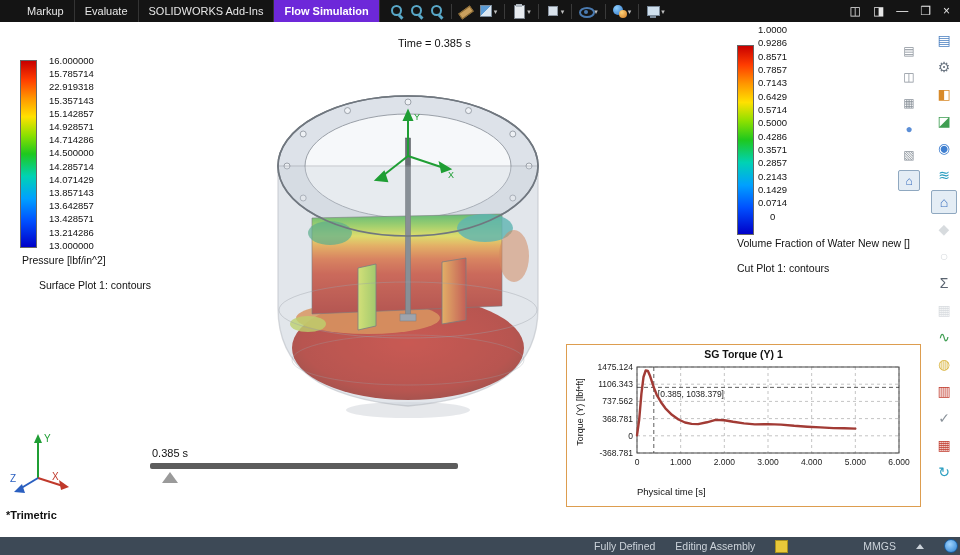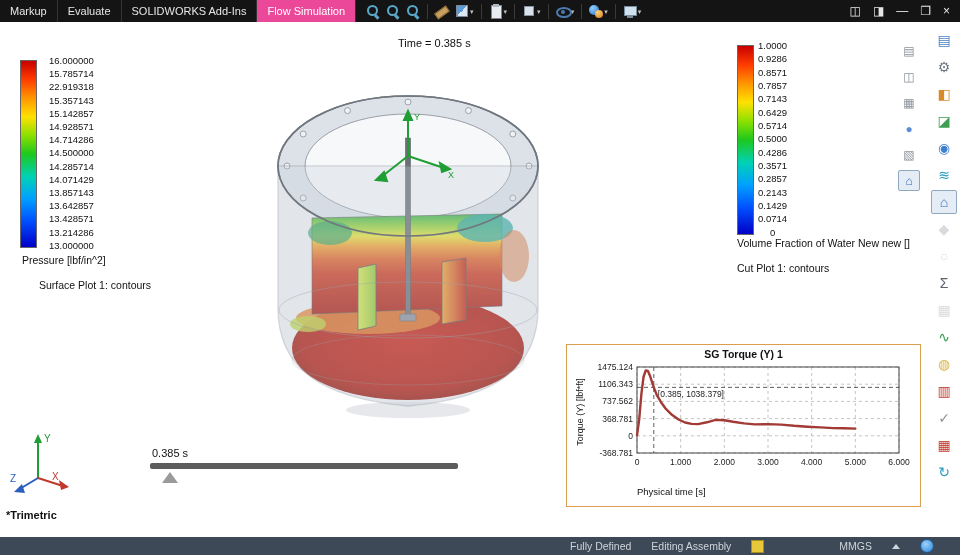--- a/index.html
+++ b/index.html
@@ -2,24 +2,24 @@
 <html><head>
 <meta charset="utf-8">
 <style>
   html,body{margin:0;padding:0;background:#888;}
   .app{position:relative;width:960px;height:555px;background:#fff;overflow:hidden;
        font-family:"Liberation Sans",sans-serif;color:#111;}
 
   
   .ribbon{position:absolute;top:0;left:0;right:0;height:22px;background:#141414;
           display:flex;align-items:stretch;color:#e6e6e6;font-size:11px;z-index:6;}
-  .tabs{display:flex;align-items:stretch;}
+  .tabs{display:flex;align-items:stretch;margin-left:17px;}
   .tab{display:flex;align-items:center;padding:0 10px;border-right:1px solid #343434;
        white-space:nowrap;cursor:default;}
-  .tab.active{background:#ec4899;color:#fff;font-weight:normal;}
+  .tab.active{background:#6d28d9;color:#fff;font-weight:bold;}
   .ribbon-icons{display:flex;align-items:center;padding-left:8px;gap:2px;}
   .ric{display:inline-flex;align-items:center;height:20px;padding:0 2px;gap:1px;}
   .ric-sep{width:1px;height:15px;background:#3a3a3a;margin:0 3px;}
   .caret{color:#bfbfbf;font-size:7px;line-height:1;}
   .shape{width:14px;height:14px;position:relative;display:inline-block;}
   .shape-magnifier::before{content:"";position:absolute;left:1px;top:1px;width:7px;height:7px;
       border:2px solid #59a8c8;border-radius:50%;}
   .shape-magnifier::after{content:"";position:absolute;left:10px;top:10px;width:5px;height:2.5px;
       background:#59a8c8;transform:rotate(45deg);transform-origin:0 0;}
   .shape-ruler::before{content:"";position:absolute;left:0;top:5px;width:12px;height:5px;
@@ -79,21 +79,21 @@
   .orientation-label{position:absolute;left:6px;top:509px;font-size:11px;font-weight:bold;}
   .slider-label{position:absolute;left:152px;top:447px;font-size:11px;}
   .slider-track{position:absolute;left:150px;top:463px;width:308px;height:6px;background:#5c5c5c;
       border-radius:2px;}
   .slider-thumb{position:absolute;left:162px;top:472px;width:0;height:0;
       border-left:8px solid transparent;border-right:8px solid transparent;border-bottom:11px solid #9a9a9a;}
 
   
   .statusbar{position:absolute;left:0;right:0;bottom:0;height:18px;background:#3d4956;color:#ccd3da;
       font-size:10.5px;display:flex;align-items:center;justify-content:flex-end;gap:20px;
-      padding:0 26px;z-index:6;}
+      padding:0 2px;z-index:6;}
   .sb-doc{width:11px;height:11px;background:#e8c83a;border:1px solid #a8901e;}
   .sb-units{margin-left:55px;}
   .sb-caret{width:0;height:0;border-left:4px solid transparent;border-right:4px solid transparent;
       border-bottom:5px solid #ccd3da;}
   .sb-globe{width:12px;height:12px;border-radius:50%;
       background:radial-gradient(circle at 40% 35%,#9fd4ff,#2a7fd0);border:1px solid #1a5a9a;}
 </style>
 </head>
 <body>
 
@@ -176,21 +176,21 @@
       <div>13.857143</div>
       <div>13.642857</div>
       <div>13.428571</div>
       <div>13.214286</div>
       <div>13.000000</div>
     </div>
   <div class="legend-title" style="left:22px;top:254px;">Pressure [lbf/in^2]</div>
   <div class="legend-title" style="left:22px;top:279px;margin-left:17px;">Surface Plot 1: contours</div>
 
   <div class="legend-bar" style="left:737px;top:45px;height:188px;"></div>
-  <div class="legend-values" style="left:758px;top:40px;height:198px;align-items:center;">
+  <div class="legend-values" style="left:758px;top:24px;height:198px;align-items:center;">
       <div>1.0000</div>
       <div>0.9286</div>
       <div>0.8571</div>
       <div>0.7857</div>
       <div>0.7143</div>
       <div>0.6429</div>
       <div>0.5714</div>
       <div>0.5000</div>
       <div>0.4286</div>
       <div>0.3571</div>

